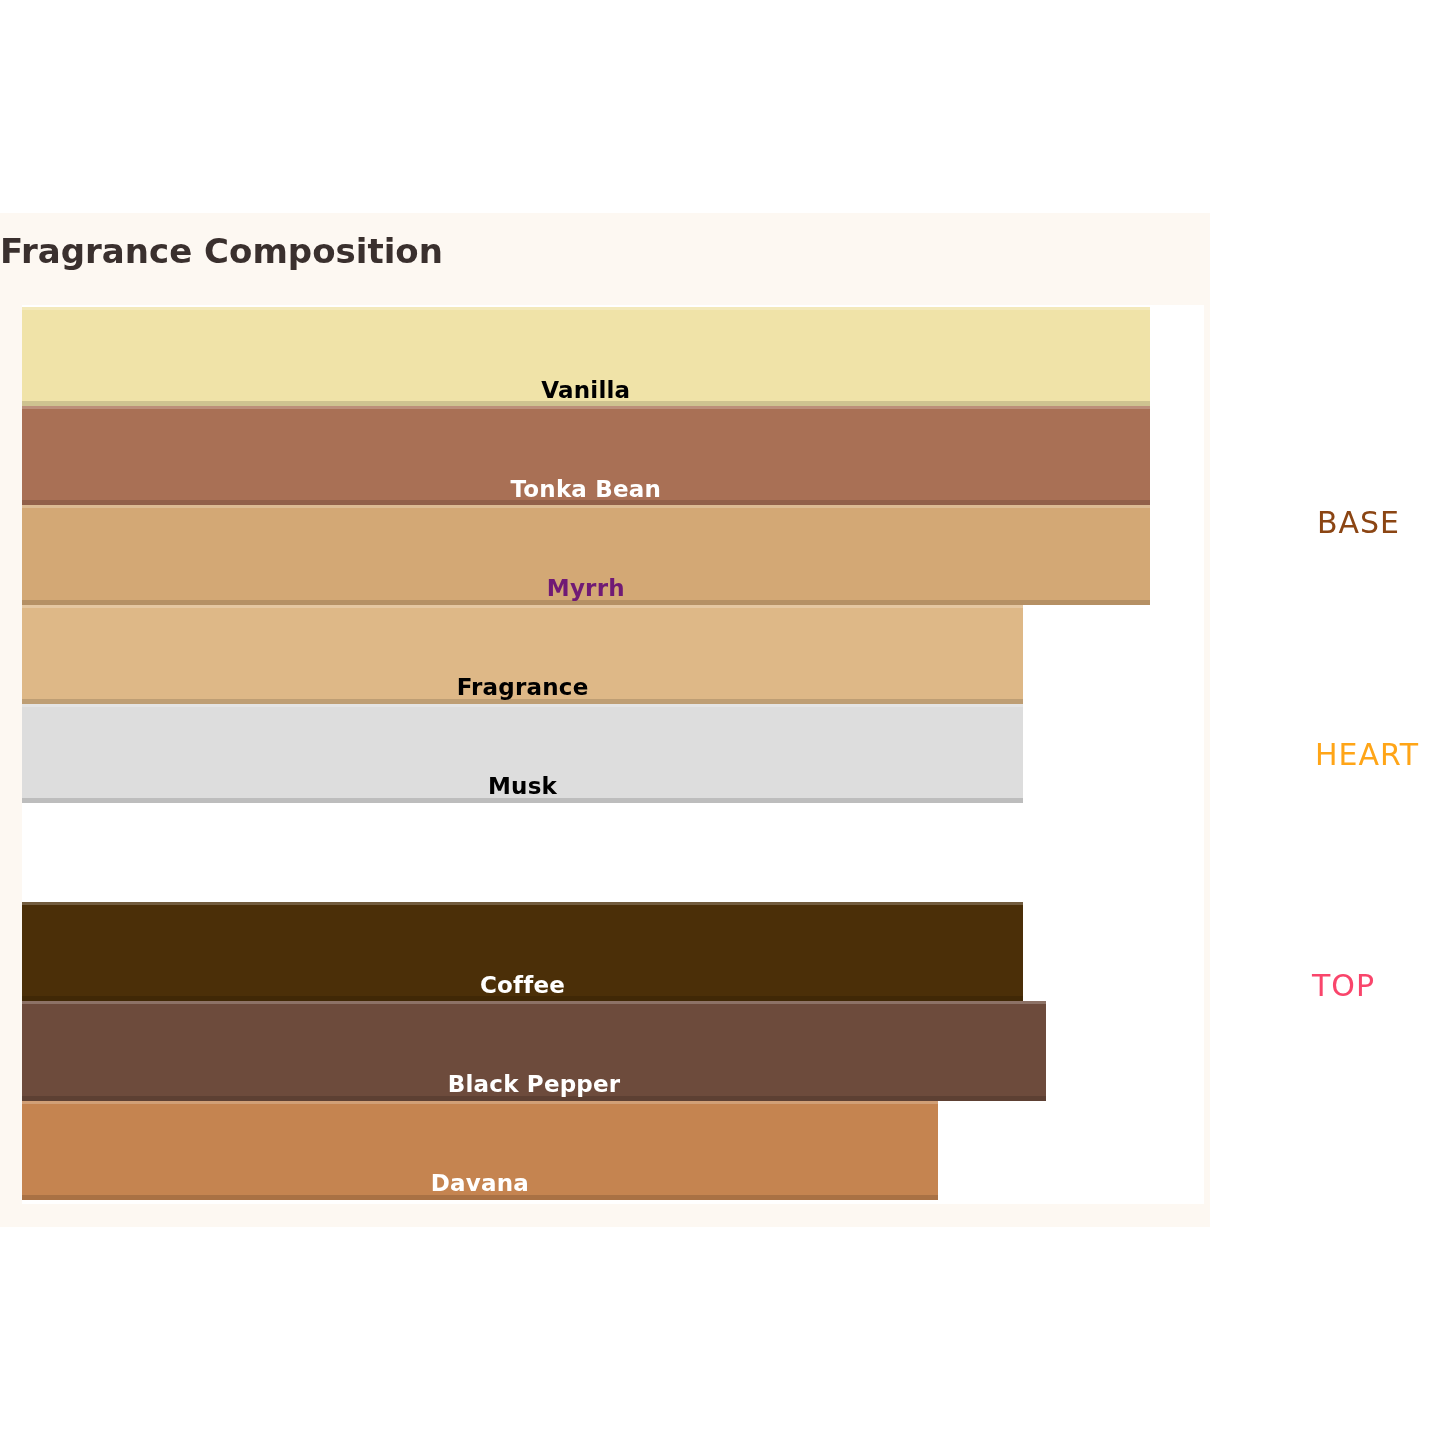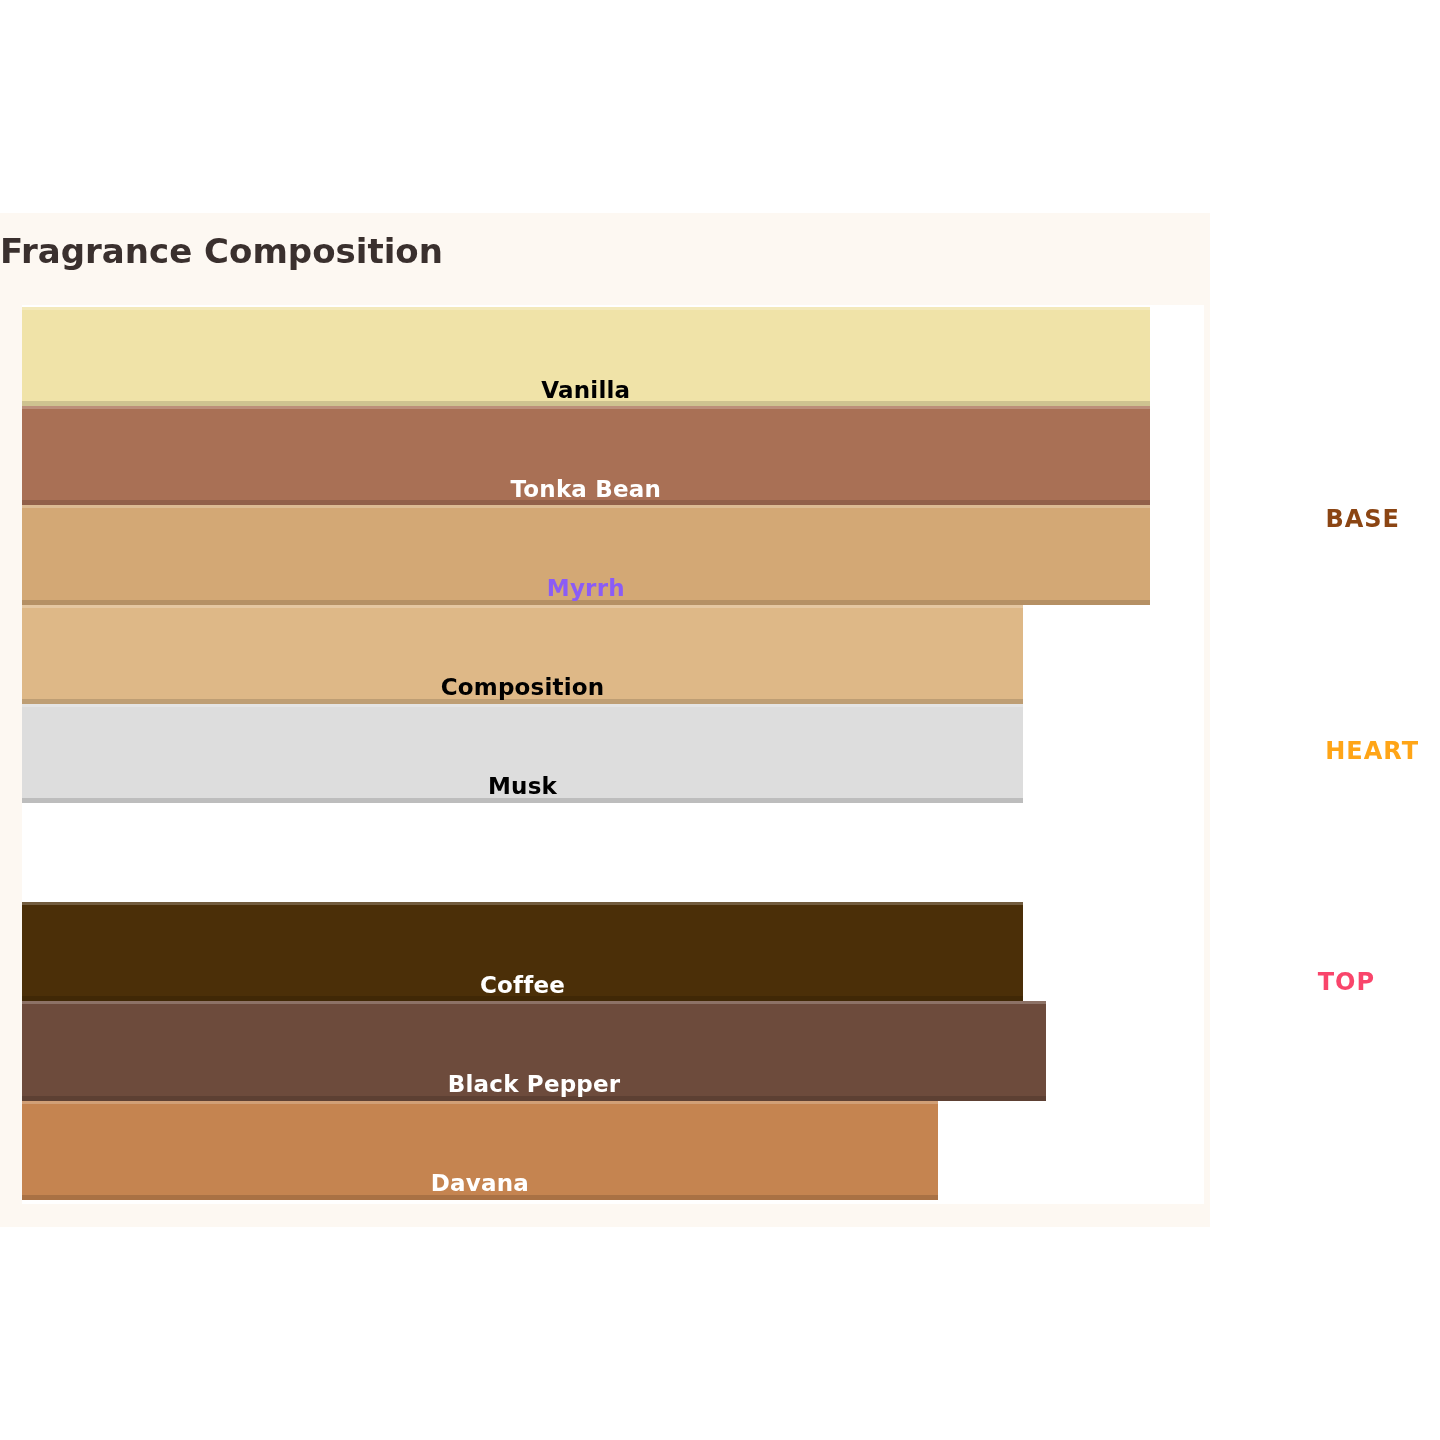--- a/index.html
+++ b/index.html
@@ -89,22 +89,22 @@
     font-weight: bold;
     letter-spacing: 0.2px;
     pointer-events: none;
     white-space: nowrap;
     margin-top: 33px;
   }
 
   
   .stage-label {
     position: absolute;
-    font-size: 24px;
-    font-weight: bold;
+    font-size: 30px;
+    font-weight: normal;
     letter-spacing: 1px;
     text-align: right;
     white-space: nowrap;
   }
 </style>
 </head>
 <body>
 
 <div id="figure">
 
@@ -117,26 +117,26 @@
       <div class="bar-label" style="color:#000000;">Vanilla</div>
     </div>
 
     <div class="bar-row" style="top:101.2px; width:95.4%;border-radius:19px;">
       <div class="bar-fill" style="background:#a97055;"></div>
       <div class="bar-label" style="color:#ffffff;">Tonka Bean</div>
     </div>
 
     <div class="bar-row" style="top:200.4px; width:95.4%;">
       <div class="bar-fill" style="background:#d3a875;"></div>
-      <div class="bar-label" style="color:#8b5cf6;">Myrrh</div>
+      <div class="bar-label" style="color:#701a75;">Myrrh</div>
     </div>
 
     <div class="bar-row" style="top:299.6px; width:84.7%;">
       <div class="bar-fill" style="background:#deb887;"></div>
-      <div class="bar-label" style="color:#000000;">Composition</div>
+      <div class="bar-label" style="color:#000000;">Fragrance</div>
     </div>
 
     <div class="bar-row" style="top:398.8px; width:84.7%;">
       <div class="bar-fill" style="background:#dddddd;"></div>
       <div class="bar-label" style="color:#000000;">Musk</div>
     </div>
 
 
     <div class="bar-row" style="top:597.2px; width:84.7%;">
       <div class="bar-fill" style="background:#4b2f08;"></div>

